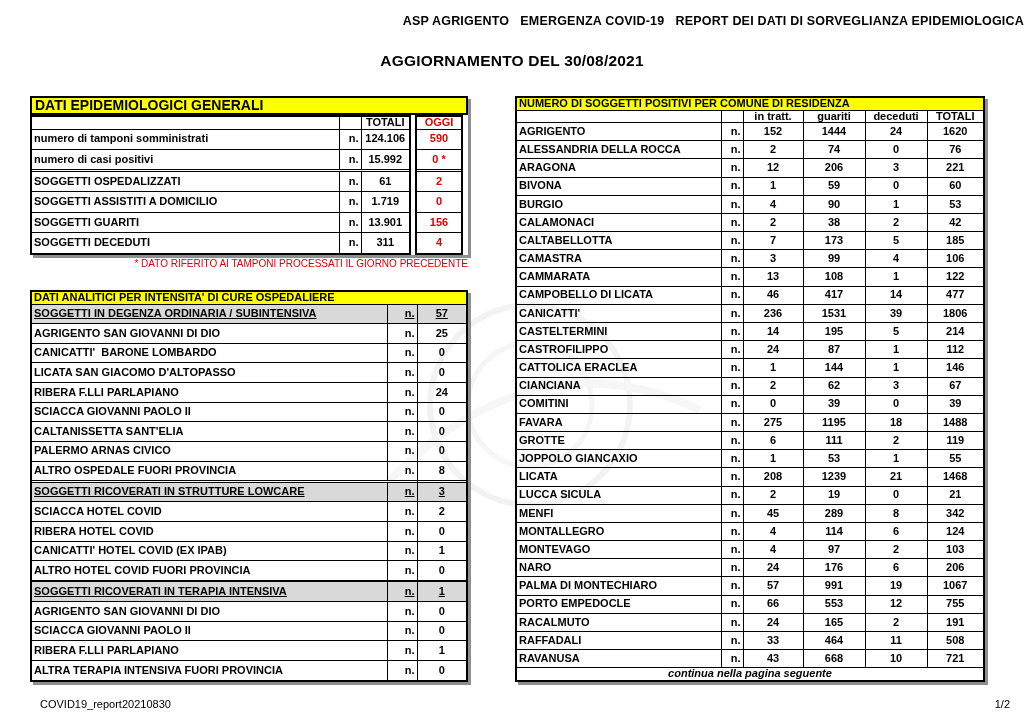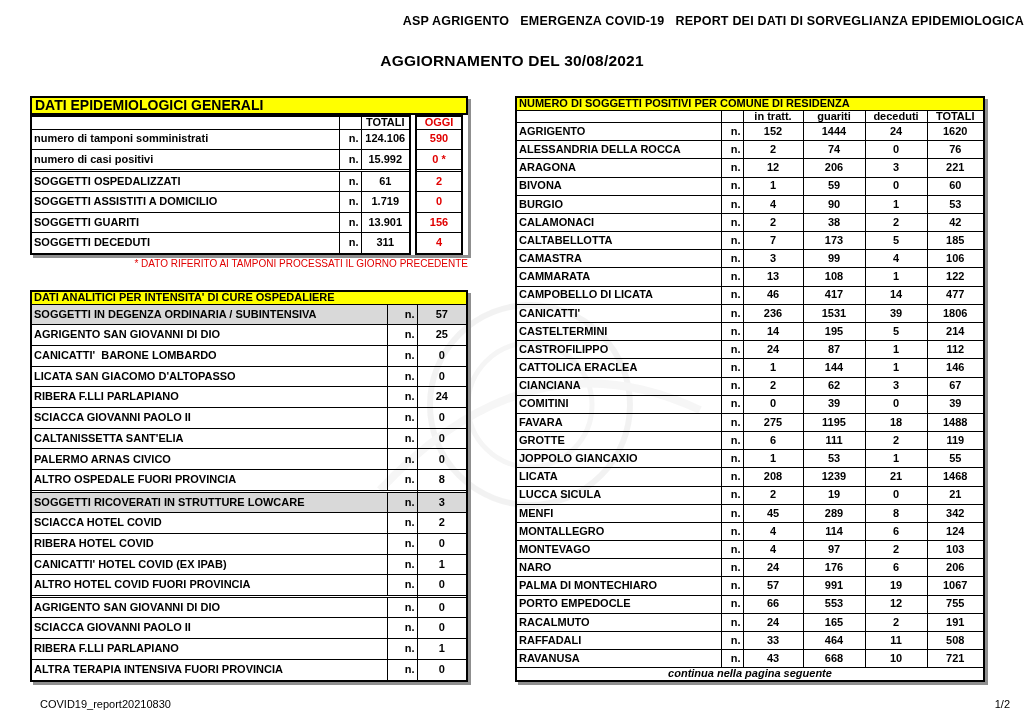--- a/index.html
+++ b/index.html
@@ -31,21 +31,21 @@
   table.tbl td{
     border:1px solid #000;font-size:11px;font-weight:bold;line-height:1.05;
     padding:0 2px;white-space:pre;overflow:hidden;box-sizing:border-box;
   }
   table.tbl{border:2px solid #000;}
   td.lbl{text-align:left;padding-left:3px;}
   td.nn{text-align:right;padding-right:3px;}
   td.val{text-align:center;}
   td.hdr{font-weight:bold;}
   .red{color:var(--red,#e10000);}
-  td.sub{background:var(--grayrow,#d9d9d9);}
+  td.sub{background:var(--grayrow,#d9d9d9);text-decoration:underline;}
   td.ttlcell{
     background:var(--yellow,#ffff00);text-align:left;padding-left:3px;
     font-size:11.5px;font-weight:bold;
   }
   td.cont{text-align:center;font-style:italic;font-weight:bold;}
 
   
   .t1body{display:flex;align-items:flex-start;}
   .t1main{width:381px;height:140px;border-top:none;}
   .t1gap{width:4px;height:140px;background:#ffffff;}
@@ -251,20 +251,25 @@
           <td class="val">1</td>
         </tr>
         <tr>
           <td class="lbl">ALTRO HOTEL COVID FUORI PROVINCIA</td>
           <td class="nn">n.</td>
           <td class="val">0</td>
         </tr>
         <tr>
           <td class="lbl" colspan="2"></td>
           <td class="val"></td>
+        </tr>
+        <tr>
+          <td class="lbl sub">SOGGETTI RICOVERATI IN TERAPIA INTENSIVA</td>
+          <td class="nn sub">n.</td>
+          <td class="val sub">1</td>
         </tr>
         <tr>
           <td class="lbl">AGRIGENTO SAN GIOVANNI DI DIO</td>
           <td class="nn">n.</td>
           <td class="val">0</td>
         </tr>
         <tr>
           <td class="lbl">SCIACCA GIOVANNI PAOLO II</td>
           <td class="nn">n.</td>
           <td class="val">0</td>

